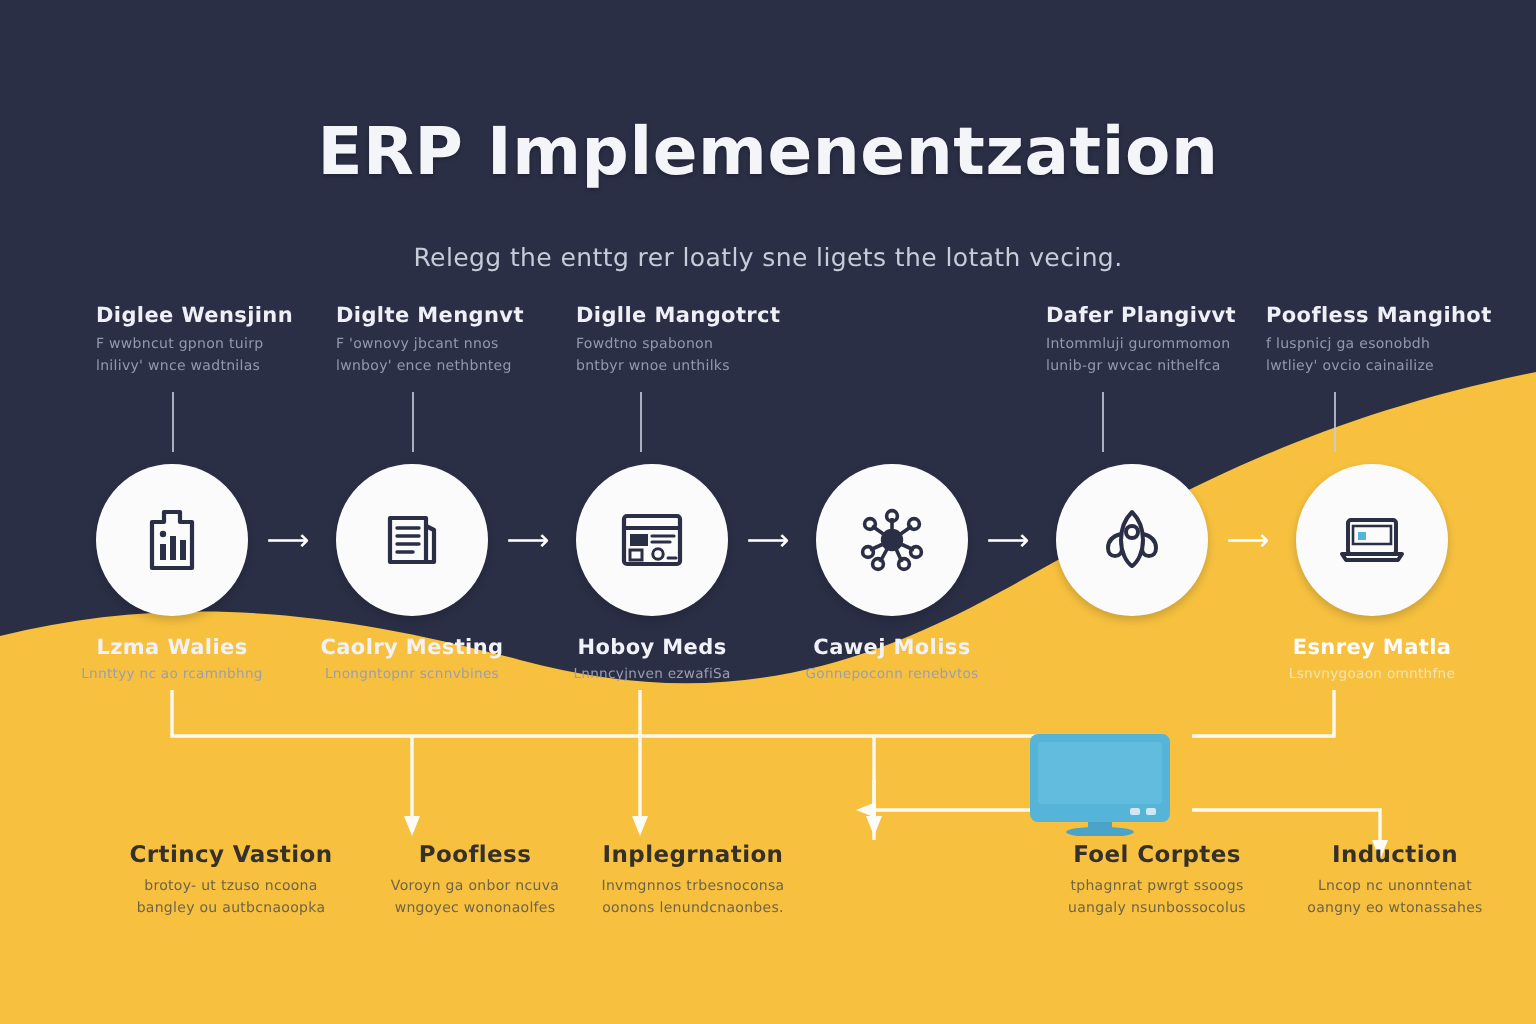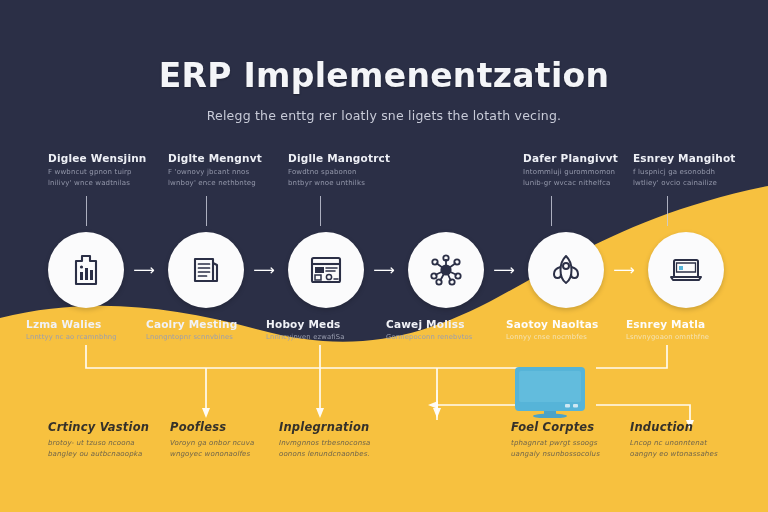--- a/index.html
+++ b/index.html
@@ -28,21 +28,21 @@
   .header { position:absolute; left:0; top:58px; width:768px; text-align:center; }
   .title {
     color:#f4f5f8;
     font-size:33px;
     font-weight:bold;
     letter-spacing:0.3px;
     line-height:1.12;
     text-shadow:0 1px 2px rgba(0,0,0,.30);
   }
   .subtitle {
-    margin-top:13px;
+    margin-top:26px;
     color:#c8cbd8;
     font-size:12.5px;
     letter-spacing:.2px;
     font-weight:400;
   }
 
   
   .toprow { position:absolute; left:0; top:152px; width:768px; height:42px; }
   .toplabel { position:absolute; width:130px; text-align:left; }
   .toplabel .tl-title {
@@ -61,39 +61,39 @@
   .circle-row { position:absolute; left:0; top:232px; width:768px; height:120px; }
   .node { position:absolute; width:120px; }
   .circle {
     width:76px; height:76px; border-radius:50%;
     background:#fbfbfc;
     margin:0 auto;
     display:flex; align-items:center; justify-content:center;
     box-shadow:0 2px 5px rgba(0,0,0,.18);
   }
   .circle svg { display:block; }
-  .node-label { margin-top:10px; }
+  .node-label { text-align:center; margin-top:10px; }
   .node-label .nl-title {
     font-size:10.5px; font-weight:bold; letter-spacing:.2px; white-space:nowrap;
   }
   .node-label .nl-sub { font-size:6.8px; margin-top:3px; letter-spacing:.15px; }
   .on-dark .nl-title { color:#f1f2f7; }
   .on-dark .nl-sub { color:#9a9eb0; }
   .on-light .nl-title { color:#fdfdfd; }
   .on-light .nl-sub { color:#f4e3b4; }
 
   .arrow {
     position:absolute; top:30px; width:26px; height:16px;
     display:flex; align-items:center; justify-content:center;
     color:#ffffff; font-size:15px; line-height:1;
   }
 
   
   .botrow { position:absolute; left:0; top:420px; width:768px; height:70px; }
-  .botlabel { position:absolute; width:135px; text-align:left;font-style:italic; }
+  .botlabel { position:absolute; width:135px; text-align:center; }
   .botlabel .bl-title {
     color:#35312a; font-size:11.5px; font-weight:bold; letter-spacing:.2px;
     white-space:nowrap;
   }
   .botlabel .bl-sub {
     color:#6e6games; font-size:7px; line-height:1.6; margin-top:4px;
     letter-spacing:.15px;
   }
   .botlabel .bl-sub { color:#6f6449; }
 
@@ -144,21 +144,21 @@
 
     <div class="toplabel" style="left:523px;">
       <div class="tl-title">Dafer Plangivvt</div>
       <div class="tl-sub">
         <div>Intommluji gurommomon</div>
         <div>lunib-gr wvcac nithelfca</div>
       </div>
     </div>
 
     <div class="toplabel" style="left:633px;">
-      <div class="tl-title">Esnrey Mangihot</div>
+      <div class="tl-title">Poofless Mangihot</div>
       <div class="tl-sub">
         <div>f luspnicj ga esonobdh</div>
         <div>lwtliey' ovcio cainailize</div>
       </div>
     </div>
   </div>
 
   <div class="tick" style="left:86px;  top:196px; height:30px;"></div>
   <div class="tick" style="left:206px; top:196px; height:30px;"></div>
   <div class="tick" style="left:320px; top:196px; height:30px;"></div>
@@ -245,24 +245,20 @@
       <div class="circle">
         <svg width="42" height="42" viewBox="0 0 42 42">
           <g fill="none" stroke="#2b2f46" stroke-width="2" stroke-linejoin="round">
             <path d="M21 7c4 4 5.5 9 5.5 14 0 6-2.5 11-5.5 13-3-2-5.5-7-5.5-13C15.5 16 17 11 21 7z"></path>
             <path d="M15.5 18c-4 1-6.5 3.5-6.5 7 0 2.5 1.5 4 3.5 4 2 0 3.5-1.5 3.5-4"></path>
             <path d="M26.5 18c4 1 6.5 3.5 6.5 7 0 2.5-1.5 4-3.5 4-2 0-3.5-1.5-3.5-4"></path>
             <circle cx="21" cy="17" r="3"></circle>
           </g>
         </svg>
       </div>
-      <div class="node-label">
-        <div class="nl-title">Saotoy Naoltas</div>
-        <div class="nl-sub">Lonnyy cnse nocmbfes</div>
-      </div>
     </div>
     <div class="arrow" style="left:611px;">⟶</div>
 
     <div class="node on-light" style="left:626px;">
       <div class="circle">
         <svg width="42" height="42" viewBox="0 0 42 42">
           <rect x="9" y="11" width="24" height="17" rx="1.5" fill="none" stroke="#2b2f46" stroke-width="2"></rect>
           <path d="M11.5 14h19v9h-19z" fill="none" stroke="#2b2f46" stroke-width="1.3"></path>
           <path d="M6 28h30l-2 3H8z" fill="none" stroke="#2b2f46" stroke-width="2" stroke-linejoin="round"></path>
           <rect x="14" y="17" width="4" height="4" fill="#56b4d8"></rect>

